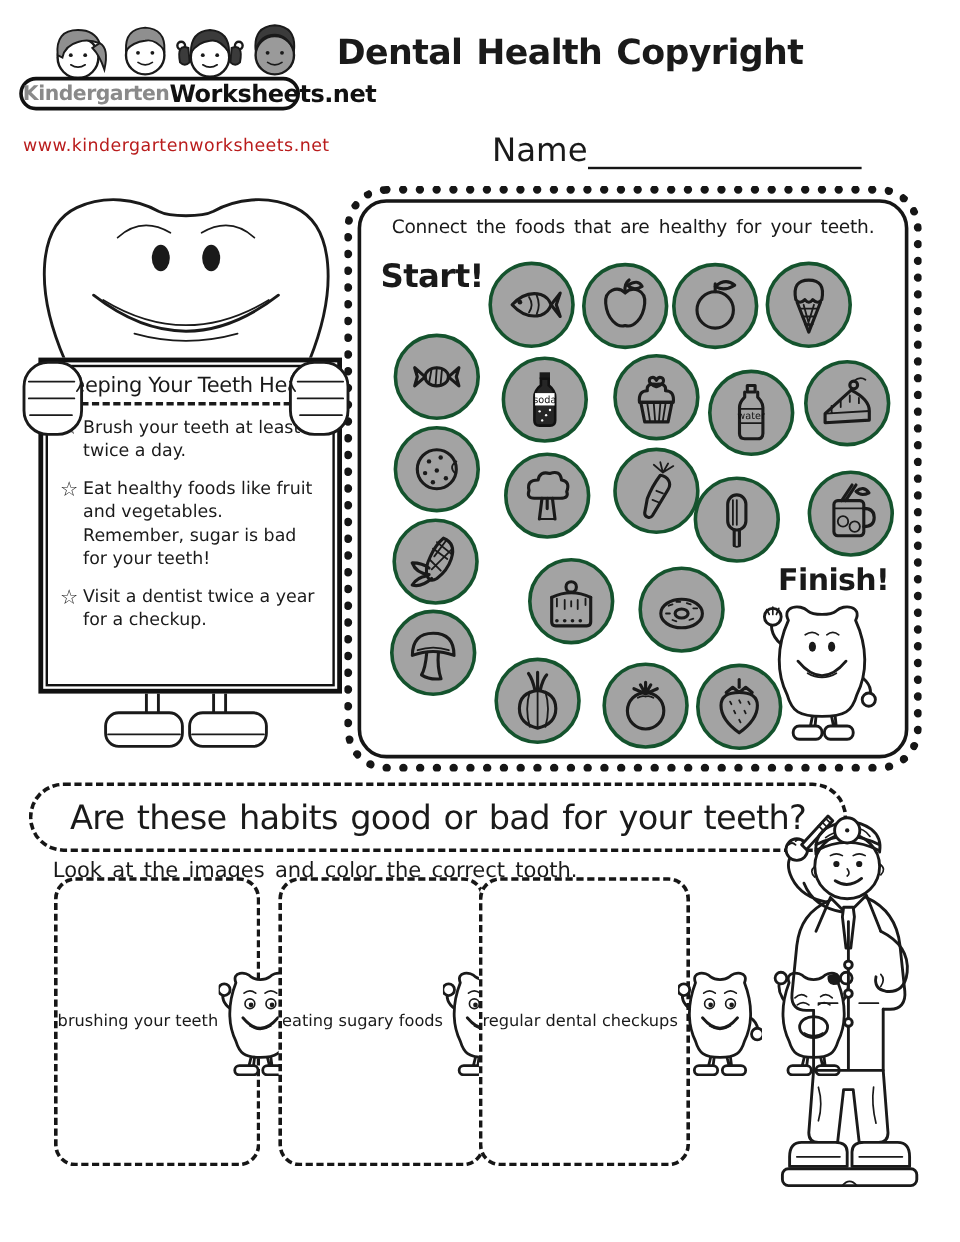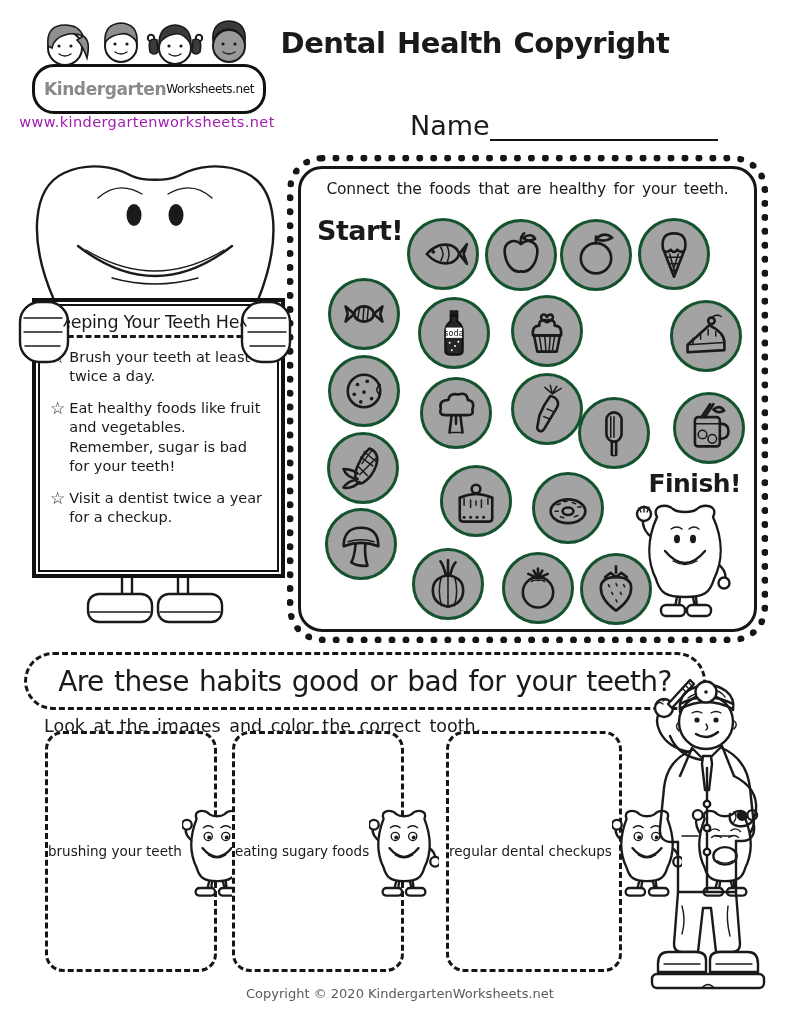--- a/index.html
+++ b/index.html
@@ -12,25 +12,25 @@
   .ln{fill:none;stroke:#1a1a1a;stroke-width:2.4;stroke-linecap:round;stroke-linejoin:round}
   .tn{fill:none;stroke:#1a1a1a;stroke-width:1.4;stroke-linecap:round;stroke-linejoin:round}
   .fl{fill:#1a1a1a;stroke:none}
   .wh{fill:#fff;stroke:#1a1a1a;stroke-width:2.4;stroke-linecap:round;stroke-linejoin:round}
   .gr2{fill:#8f8f8f;stroke:#1a1a1a;stroke-width:1.6}
   .gr3{fill:#3b3b3b;stroke:#1a1a1a;stroke-width:1.6}
   .dk{fill:#9a9a9a;stroke:#1a1a1a;stroke-width:2}
   .logo-art .wh{stroke-width:2}
 
   
-  .logo-board{left:32px;top:64px;width:234px;height:50px;border:3px solid #111;border-radius:22px;
-              background:#fff;display:flex;align-items:center;justify-content:center;z-index:2}
+  .logo-board{left:16px;top:64px;width:234px;height:28px;border:3px solid #111;border-radius:22px;
+              background:#fff;display:flex;align-items:center;z-index:2}
   .logo-board .b1{color:#8a8a8a;font-weight:bold;font-size:17px;letter-spacing:-.4px}
-  .logo-board .b2{color:#111;font-weight:normal;font-size:12px;letter-spacing:-.4px}
-  .website{left:12px;top:114px;width:270px;text-align:center;font-size:14.5px;color:#a21caf;letter-spacing:.4px}
+  .logo-board .b2{color:#111;font-weight:bold;font-size:20px;letter-spacing:-.4px}
+  .website{left:12px;top:114px;width:270px;text-align:center;font-size:14.5px;color:#b91c1c;letter-spacing:.4px}
   .title{left:280px;top:26px;width:390px;text-align:center;font-size:29px;font-weight:bold;
          letter-spacing:-.5px;word-spacing:2px}
   .name-row{left:410px;top:110px;font-size:27px;display:flex;align-items:flex-end}
   .name-line{display:inline-block;width:228px;border-bottom:2.5px solid #161616;height:30px}
 
   
   .tooth-fig{left:10px;top:148px;width:290px;height:487px}
   .sign-board{position:absolute;left:22px;top:150px;width:253px;height:280px;background:#fff;
               border:4px solid #111;z-index:2}
   .sign-inner{position:absolute;inset:2px;border:2px solid #111;padding:6px 8px 4px 10px}
@@ -245,20 +245,28 @@
         </svg>
       </div>
     <div class="fc" style="left:210px;top:126px">
         <svg width="52" height="52" viewBox="0 0 48 48">
           <path class="ln" d="M12,28 L15,43 L33,43 L36,28 Z"></path>
           <path class="tn" d="M17,29 L19,42 M22,29 L23,42 M27,29 L26,42 M31,29 L29,42"></path>
           <path class="ln" d="M11,28 Q10,19 17,19 Q16,13 24,14 Q32,13 31,19 Q38,19 37,28 Z"></path>
           <path class="ln" d="M24,11 C22,7 17,9 19,13 Q21,15 24,16 Q27,15 29,13 C31,9 26,7 24,11 Z"></path>
         </svg>
       </div>
+    <div class="fc" style="left:289px;top:139px">
+        <svg width="52" height="52" viewBox="0 0 48 48">
+          <rect class="ln" x="21" y="3" width="6" height="5"></rect>
+          <path class="ln" d="M19,8 L19,12 Q15,16 15,20 L15,40 Q15,44 19,44 L29,44 Q33,44 33,40 L33,20 Q33,16 29,12 L29,8"></path>
+          <path class="tn" d="M15,21 L33,21 M15,32 L33,32"></path>
+          <text class="svgtxt" x="24" y="28.5">water</text>
+        </svg>
+      </div>
     <div class="fc" style="left:369px;top:131px">
         <svg width="52" height="52" viewBox="0 0 48 48">
           <path class="ln" d="M7,32 L27,14 Q41,21 41,30 L41,37 L7,39 Z"></path>
           <path class="tn" d="M7,32 L41,30 M12,31 L12,26 M19,27 L19,22 M26,23 L26,18 M33,24 L33,20"></path>
           <circle class="ln" cx="29" cy="10" r="3"></circle>
           <path class="tn" d="M29,7 Q34,3 38,6"></path>
         </svg>
       </div>
 
     <div class="fc" style="left:27px;top:186px">
@@ -442,21 +450,21 @@
     <div class="teeth-row">
       <svg width="70" height="90" viewBox="0 0 72 92">
           <use href="#tooth-happy"></use>
         </svg>
       <svg width="70" height="90" viewBox="0 0 72 92">
           <use href="#tooth-sad"></use>
         </svg>
     </div>
   </div>
 
-  <div class="panel" style="left:446px;width:176px">
+  <div class="panel" style="left:399px;width:176px">
     <svg class="illus" width="150" height="114" viewBox="0 0 150 114">
       <path class="ln" d="M22,106 L106,30 M34,112 L118,38 M106,30 Q114,24 118,38 M22,106 Q18,114 34,112"></path>
       <path class="tn" d="M22,106 L14,100 M34,112 L40,106"></path>
       <circle class="wh" cx="90" cy="46" r="16"></circle>
       <path class="tn" d="M76,38 Q76,26 90,26 Q104,26 104,38 M80,32 Q90,28 100,32"></path>
       <circle class="fl" cx="84" cy="44" r="1.6"></circle>
         <circle class="fl" cx="95" cy="44" r="1.6"></circle>
       <ellipse class="fl" cx="87" cy="53" rx="3" ry="2.4"></ellipse>
       <path class="ln" d="M78,60 Q60,76 52,92 M100,58 Q94,72 78,86"></path>
       <circle class="wh" cx="38" cy="36" r="14"></circle>
@@ -514,15 +522,14 @@
     <path class="tn" d="M126,146 Q130,140 126,136"></path>
     <path class="ln" d="M70,216 L66,268 Q66,276 74,276 L90,276 L95,232 L103,232 L108,276 L124,276 Q132,276 132,268 L128,216"></path>
     <path class="tn" d="M74,230 Q78,244 74,258 M120,230 Q118,244 122,260"></path>
     <path class="wh" d="M60,276 Q50,276 50,288 L50,296 L98,296 L98,284 Q98,276 88,276 Z"></path>
     <path class="wh" d="M112,276 Q102,276 102,284 L102,296 L150,296 L150,288 Q150,276 140,276 Z"></path>
     <path class="tn" d="M56,288 H92 M108,288 H144"></path>
     <rect class="ln" x="44" y="298" width="112" height="14" rx="5"></rect>
     <path class="tn" d="M94,312 Q100,305 106,312"></path>
   </svg>
 
-  <div class="abs foot foot1">Copyright © 2020 KindergartenWorksheets.net</div>
 
 </div>
 
 </body></html>

